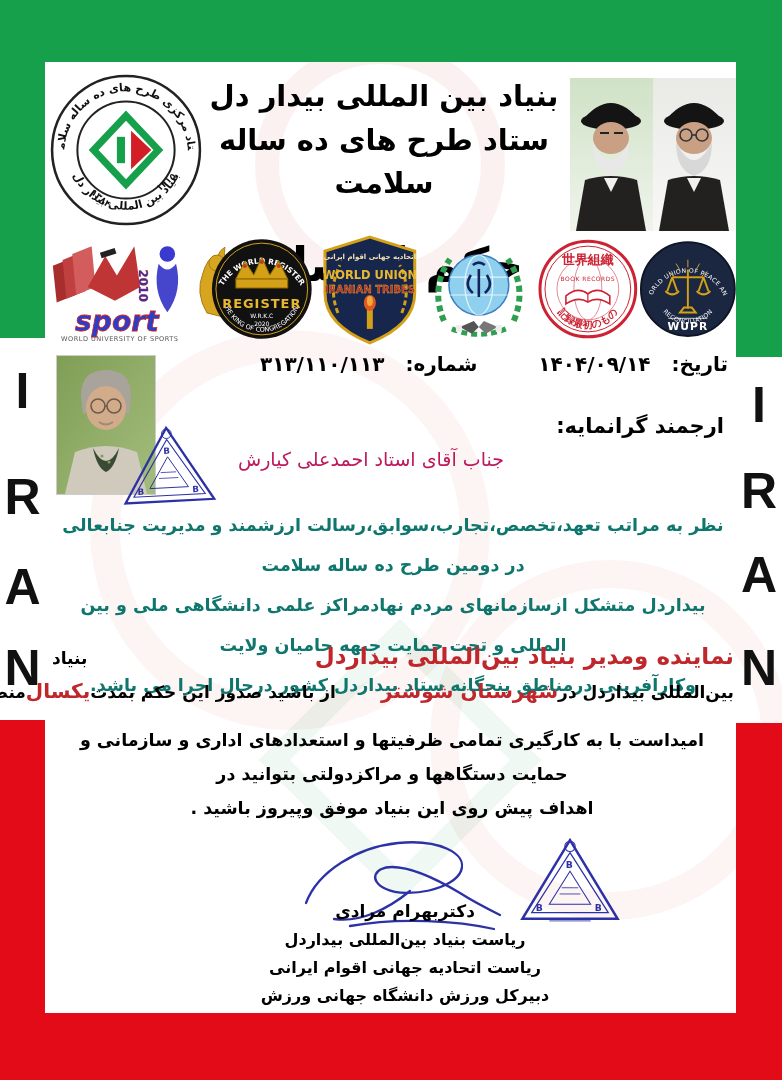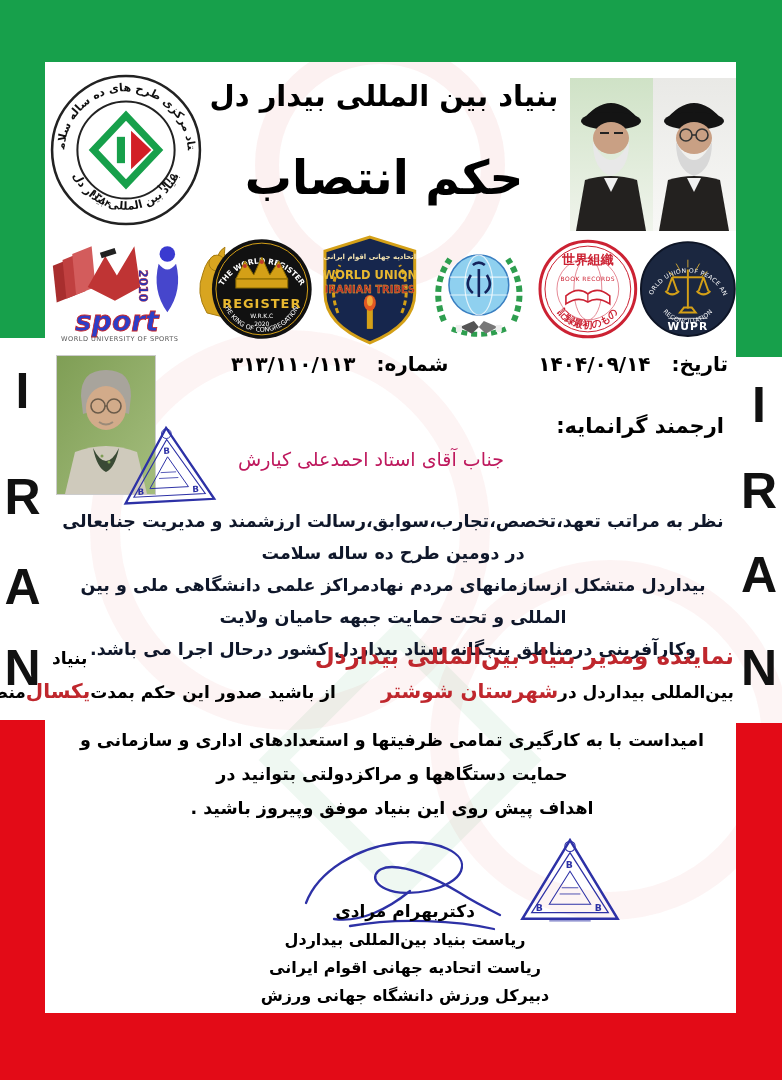--- a/index.html
+++ b/index.html
@@ -40,34 +40,34 @@
   .hdr-l3 { font-size:47px; font-weight:bold; line-height:1.25;margin-top:30px; }
 
   .portraits { right:46px; top:78px; width:166px; height:153px; display:flex; }
 
   
   .logo-row { left:47px; top:233px; width:690px; height:112px;
               display:flex; align-items:center; justify-content:space-between; }
 
   
   .meta-date   { right:54px; top:352px; direction:rtl; font-size:20px; font-weight:bold; color:#000; }
-  .meta-number { left:231px; top:352px; direction:rtl; font-size:20px; font-weight:bold; color:#000; }
+  .meta-number { left:260px; top:352px; direction:rtl; font-size:20px; font-weight:bold; color:#000; }
   .meta-label  { margin-left:14px; }
 
   
   .photo { left:57px; top:356px; width:98px; height:138px; overflow:hidden; box-shadow:0 0 0 1px #ccc; }
   .stamp-photo { left:118px; top:424px; width:100px; height:82px; transform:rotate(-3deg); }
 
   
   .salutation { right:58px; top:414px; direction:rtl; font-size:21px; font-weight:bold; color:#000; }
   .recipient-name { left:238px; top:448px; direction:rtl; font-size:19px; font-weight:normal; color:#be185d; }
 
   
   .body-par { left:52px; top:505px; width:682px; direction:rtl; text-align:center;
-              font-size:17.5px; font-weight:bold; color:#0f172a; line-height:32px; }
+              font-size:17.5px; font-weight:bold; color:#0f766e; line-height:40px; }
 
   
   .appoint { left:52px; top:643px; width:682px; direction:rtl; color:#000; }
   .ap-line { display:flex; align-items:baseline; justify-content:space-between; direction:rtl; }
   .ap-line + .ap-line { margin-top:10px; }
   .ap-black { font-size:17px; font-weight:bold; white-space:nowrap; }
   .ap-red   { color:#bf272d; font-weight:bold; white-space:nowrap; }
   .ap-red-lg  { font-size:23px; }
   .ap-red-xl  { font-size:20px;padding-left:45px; }
   .ap-red-sm  { font-size:20px; }
@@ -131,20 +131,21 @@
         <polygon points="80,60 100,79 80,98" fill="#d21f26"></polygon>
         <rect x="66" y="66" width="8" height="26" fill="#17a04b"></rect>
       </g>
       <text x="40" y="122" font-size="9" font-weight="bold" fill="#111" transform="rotate(40 40 122)">۱۳۸۴</text>
       <text x="108" y="120" font-size="9" font-weight="bold" fill="#111" transform="rotate(-40 108 120)">۱۴۱۵</text>
     </svg>
   </div>
 
   <div class="abs hdr-titles">
     <div class="hdr-l1">بنیاد بین المللی بیدار دل</div>
+    <div class="hdr-l2">ستاد طرح های ده ساله سلامت</div>
     <div class="hdr-l3">حکم انتصاب</div>
   </div>
 
   <div class="abs portraits">
     <svg width="83" height="153" viewBox="0 0 83 153">
       <defs>
           <linearGradient id="pgA" x1="0" y1="0" x2="0" y2="1">
         <stop offset="0" stop-color="#cfe2c6"></stop>
             <stop offset="1" stop-color="#f0f4ec"></stop>
           </linearGradient>

